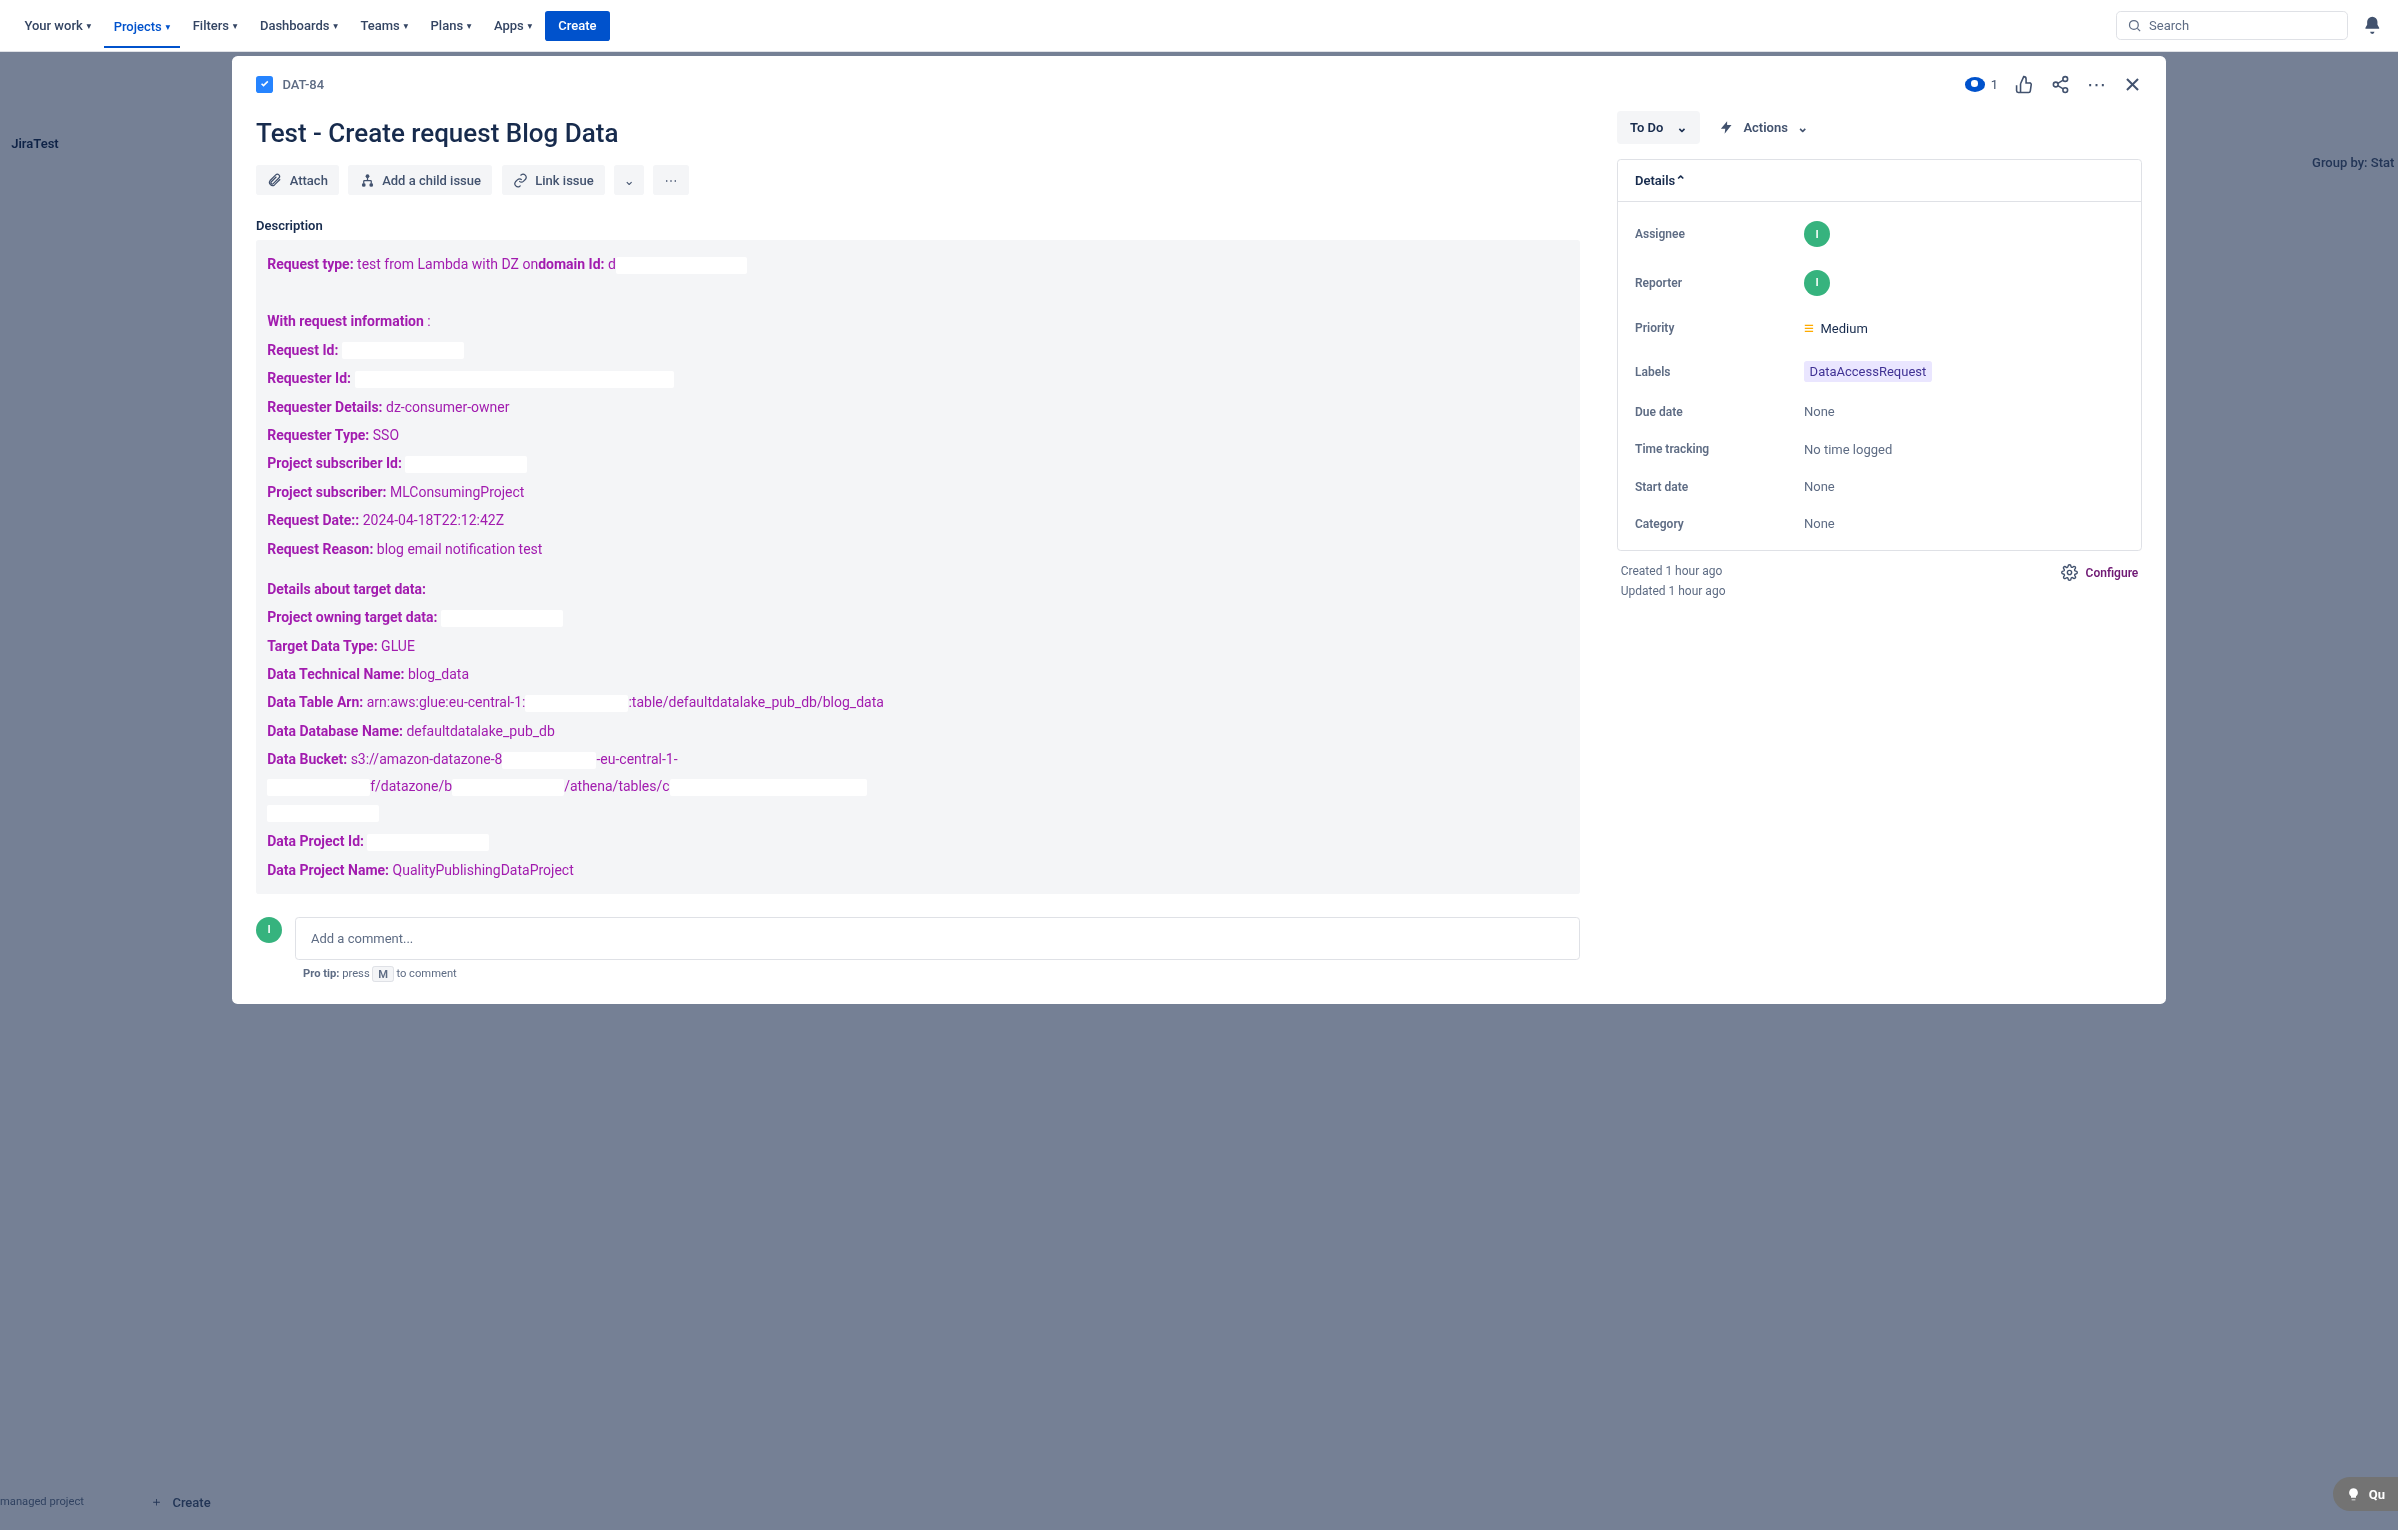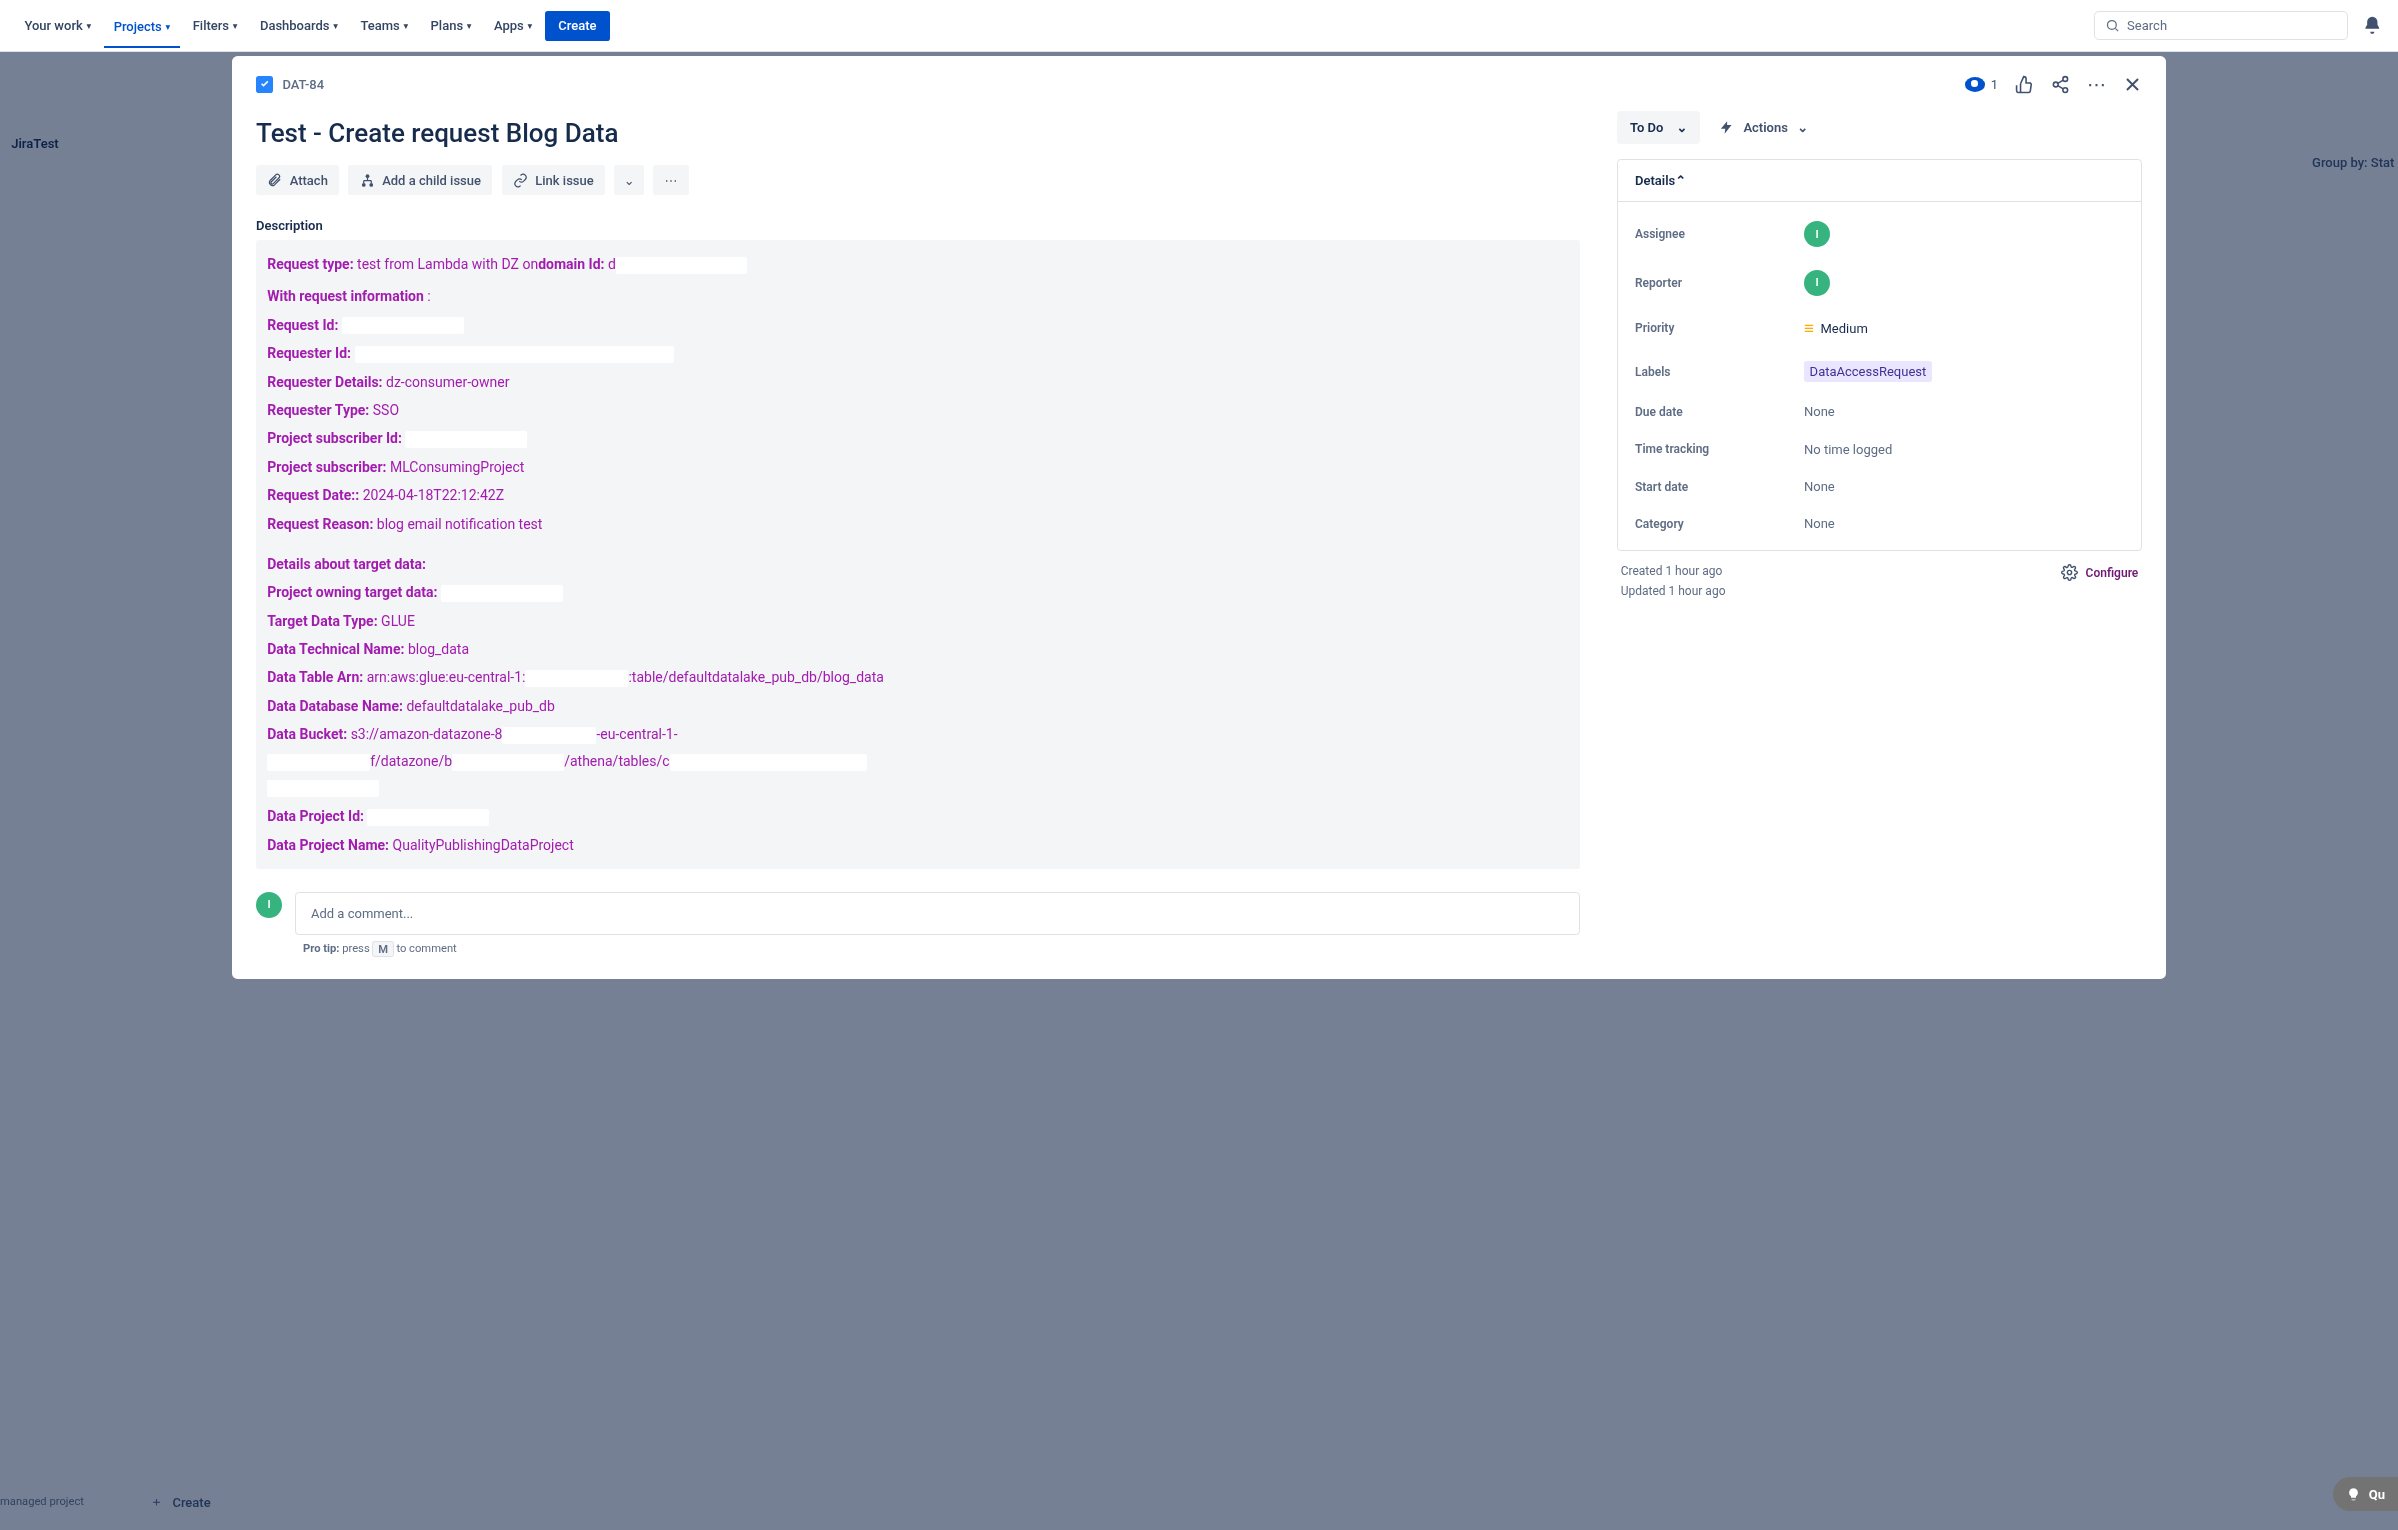--- a/index.html
+++ b/index.html
@@ -40,21 +40,21 @@
   font-weight: 500;
   cursor: pointer;
 }
 .spacer { flex: 1; }
 .search-box {
   display: flex;
   align-items: center;
   border: 1.9px solid #dfe1e6;
   border-radius: 4.7px;
   padding: 5.6px 9.4px;
-  width: 254px;
+  width: 232px;
   color: #5e6c84;
   gap: 7.5px;
 }
 .bell { font-size: 20.6px; color: #42526e; cursor: pointer; margin-left: 11.2px; }
 
 .board-bg {
   position: absolute;
   top: 52px; left:0; right:0; bottom:0;
   padding: 15px;
   color: #5e6c84;
@@ -364,21 +364,21 @@
             <span>⌄</span>
           </div>
           <div class="act-btn" style="padding:7.5px 11.2px;">
             <span>⋯</span>
           </div>
         </div>
 
         <div class="desc-label">Description</div>
         <div class="desc-body">
           <p><strong>Request type:</strong> <span>test from Lambda with DZ on</span><strong>domain Id:</strong> <span>d</span><span class="redact-box" style="width:131px"></span></p>
-          <p style="margin-top:5px;"><strong>With request information</strong> :</p>
+          <p style="margin-top:30px;"><strong>With request information</strong> :</p>
           <p><strong>Request Id:</strong> <span class="redact-box" style="width:122px"></span></p>
           <p><strong>Requester Id:</strong> <span class="redact-box" style="width:319px"></span></p>
           <p><strong>Requester Details:</strong> <span>dz-consumer-owner</span></p>
           <p><strong>Requester Type:</strong> <span>SSO</span></p>
           <p><strong>Project subscriber Id:</strong> <span class="redact-box" style="width:122px"></span></p>
           <p><strong>Project subscriber:</strong> <span>MLConsumingProject</span></p>
           <p><strong>Request Date::</strong> <span>2024-04-18T22:12:42Z</span></p>
           <p><strong>Request Reason:</strong> <span>blog email notification test</span></p>
           <p style="margin-top:13px;"><strong>Details about target data:</strong></p>
           <p><strong>Project owning target data:</strong> <span class="redact-box" style="width:122px"></span></p>

